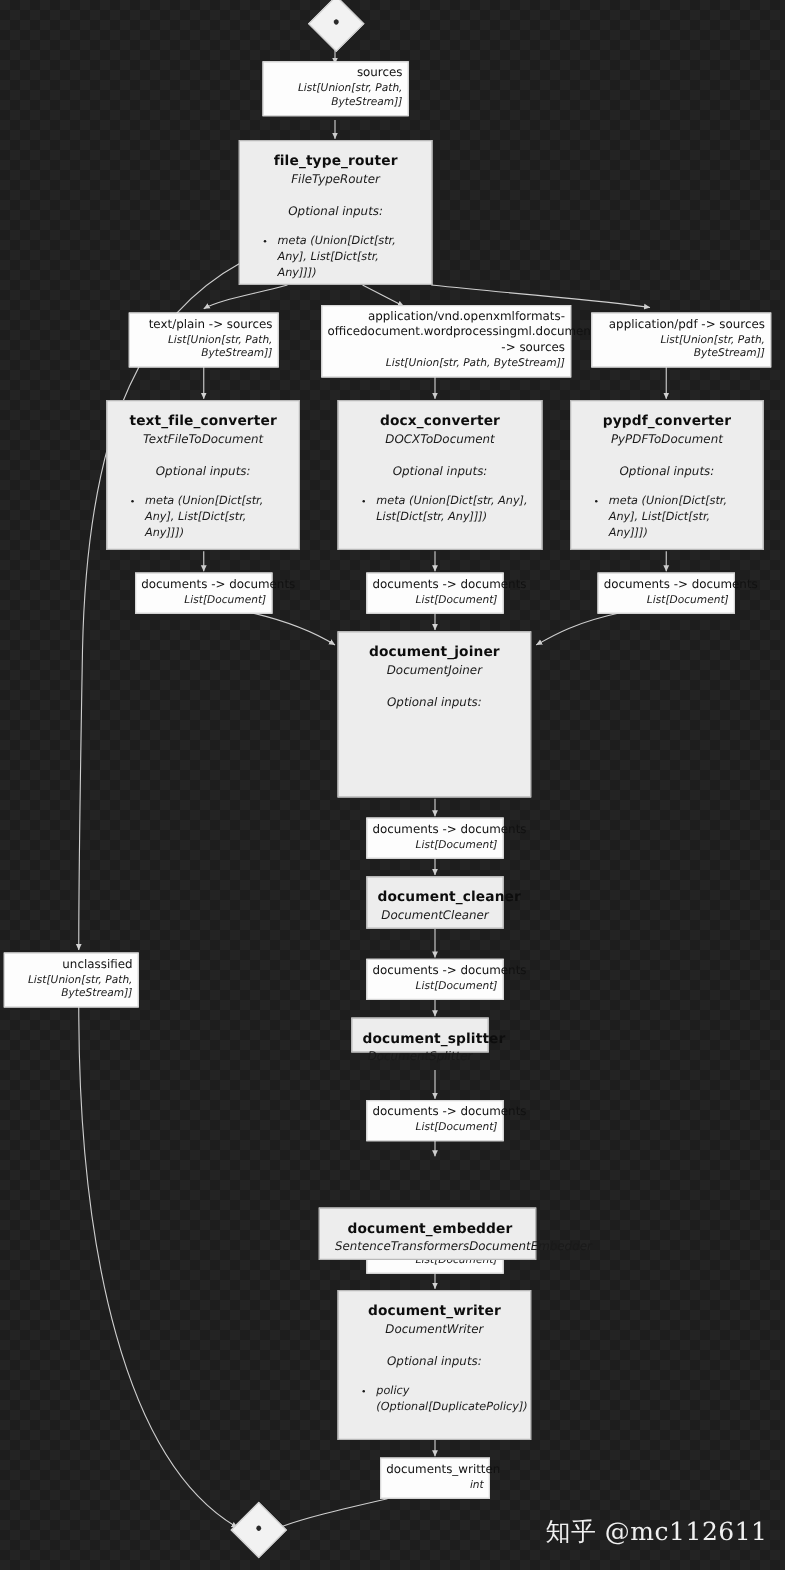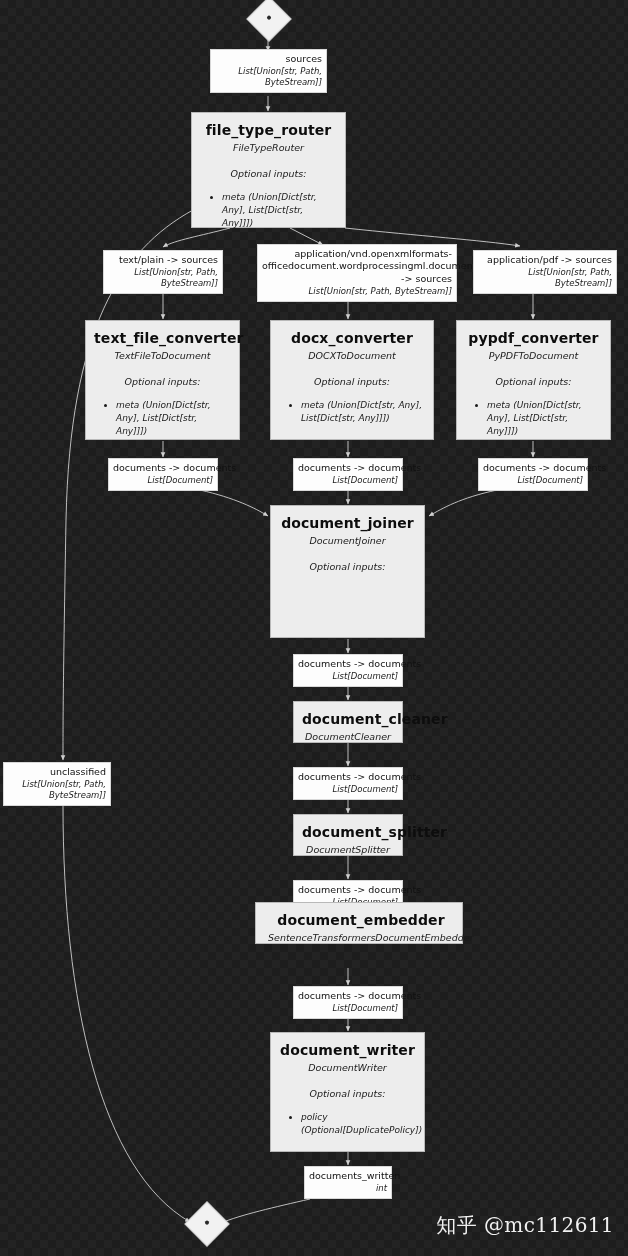--- a/index.html
+++ b/index.html
@@ -37,21 +37,21 @@
     box-sizing: border-box;
     border: 1px solid #b9b9b9;
     background: #ededed;
     color: #111111;
     text-align: center;
     padding: 9px 8px 10px 8px;
     line-height: 1.28;
   }
   .node .title {
     font-weight: bold;
-    font-size: 14px;
+    font-size: 11px;
     letter-spacing: 0.1px;
     color: #0d0d0d;
   }
   .node .subtitle {
     font-style: italic;
     font-size: 9.5px;
     margin-top: 2px;
     color: #1a1a1a;
   }
   .node .opt-head {
@@ -292,26 +292,26 @@
     <div class="title">document_joiner</div>
     <div class="subtitle">DocumentJoiner</div>
     <div class="opt-head">Optional inputs:</div>
   </div>
 
   <div class="node" style="left:293px; top:701px; width:110px; height:42px;">
     <div class="title">document_cleaner</div>
     <div class="subtitle">DocumentCleaner</div>
   </div>
 
-  <div class="node" style="left:293px; top:814px; width:110px; height:42px;">
+  <div class="node" style="left:281px; top:814px; width:110px; height:28px;">
     <div class="title">document_splitter</div>
     <div class="subtitle">DocumentSplitter</div>
   </div>
 
-  <div class="node" style="left:255px; top:902px; width:208px; height:42px;padding-left:12px;">
+  <div class="node" style="left:255px; top:966px; width:174px; height:42px;padding-left:12px;">
     <div class="title">document_embedder</div>
     <div class="subtitle">SentenceTransformersDocumentEmbedder</div>
   </div>
 
   <div class="node" style="left:270px; top:1032px; width:155px; height:120px;">
     <div class="title">document_writer</div>
     <div class="subtitle">DocumentWriter</div>
     <div class="opt-head">Optional inputs:</div>
     <ul>
       <li>policy (Optional[DuplicatePolicy])</li>

